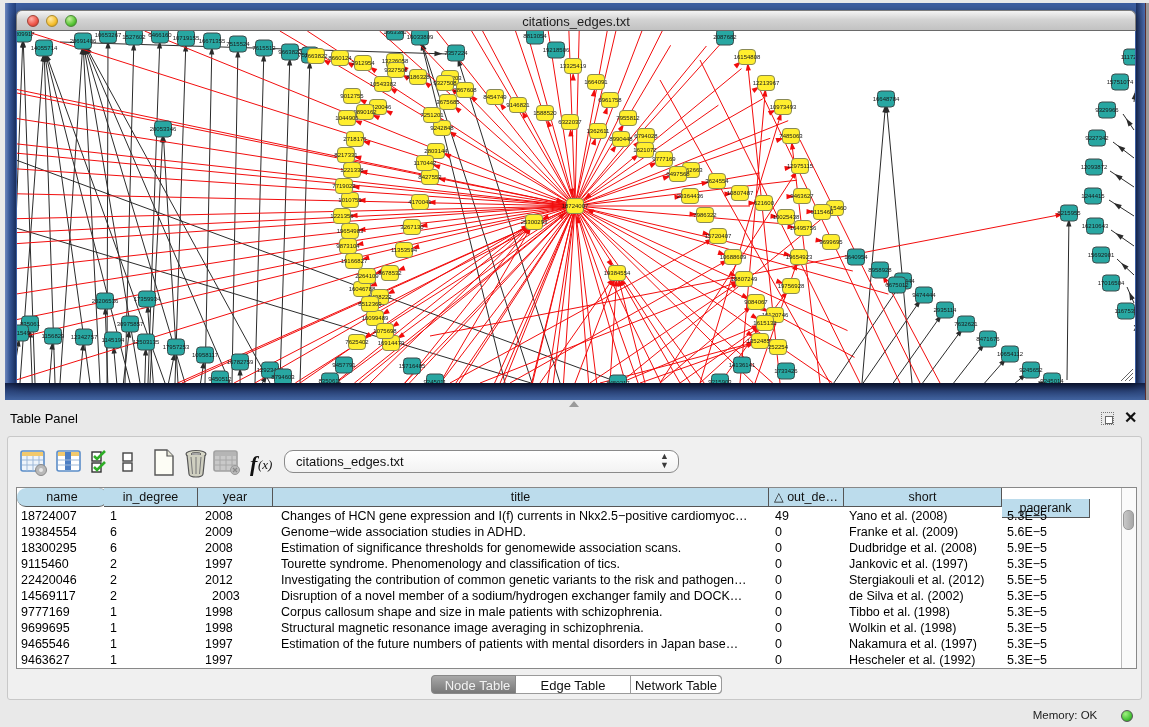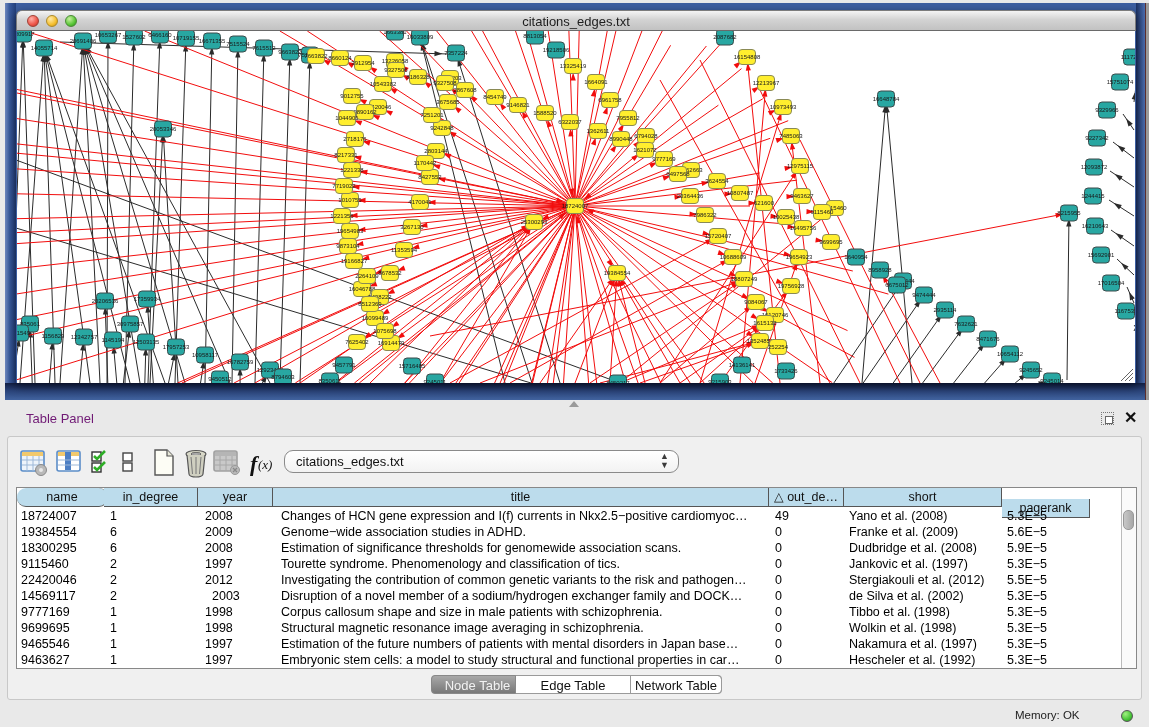--- a/index.html
+++ b/index.html
@@ -6,32 +6,32 @@
 #deskright { position:absolute; left:1136px; top:3px; width:9px; height:397px; background:linear-gradient(90deg,#1d3263,#4a6cad); }
 #deskleft { position:absolute; left:5px; top:3px; width:11px; height:397px; background:linear-gradient(90deg,#6e87bd,#3a5b9d 40%,#24407c); }
 #deskbottom { position:absolute; left:5px; top:383px; width:1140px; height:17px; background:linear-gradient(#121f44,#2a4379 45%,#41639f); }
 #grayright { position:absolute; left:1145px; top:3px; width:4px; height:397px; background:#9a9a9a; border-left:1px solid #5a2d2d; }
 #win { position:absolute; left:16px; top:10px; width:1120px; height:373px; border-radius:6px 6px 0 0; box-shadow:0 3px 10px rgba(0,0,10,0.55); }
 #titlebar { position:absolute; left:16px; top:10px; width:1120px; height:21px; border-radius:6px 6px 0 0; background:linear-gradient(#f4f4f4,#d3d3d3 45%,#c2c2c2); border:1px solid #7c7c7c; border-bottom:1px solid #6a6a6a; }
 .tl { position:absolute; top:15px; width:12px; height:12px; border-radius:50%; }
 #title { position:absolute; top:14px; left:16px; width:1120px; text-align:center; font-size:13px; color:#1e1e1e; }
 #canvas { position:absolute; left:17px; top:31px; width:1118px; height:352px; background:#ffffff; }
 #tpanel { position:absolute; left:0; top:400px; width:1149px; height:327px; background:#e9e9e9; }
-#tptitle { position:absolute; left:26px; top:411px; font-size:13px; color:#701a75; }
+#tptitle { position:absolute; left:10px; top:411px; font-size:13px; color:#000000; }
 #innerpanel { position:absolute; left:7px; top:436px; width:1135px; height:264px; background:#f0f0f0; border:1px solid #c8c8c8; border-radius:3px; }
 #combo { position:absolute; left:284px; top:450px; width:395px; height:23px; background:linear-gradient(#ffffff,#f2f2f2); border:1.5px solid #8a8a8a; border-radius:9px; font-size:13px; color:#111; line-height:21px; padding-left:11px; }
 #tablebox { position:absolute; left:16px; top:487px; width:1121px; height:182px; background:#ffffff; border:1px solid #888; }
 .hcell { position:absolute; top:488px; height:19px; background:#bcdcec; border-right:1px solid #555; border-bottom:1px solid #555; font-size:12.5px; color:#111; text-align:center; line-height:19px; }
 .trow { position:absolute; left:0; width:1121px; height:16px; font-size:12.5px; color:#000; }
 .trow span { position:absolute; top:1px; white-space:nowrap; }
 #vscroll { position:absolute; left:1121px; top:488px; width:15px; height:180px; background:#fafafa; border-left:1px solid #bbb; }
 #vthumb { position:absolute; left:1123px; top:510px; width:11px; height:20px; background:linear-gradient(90deg,#c8c8c8,#a8a8a8); border-radius:5px; border:1px solid #999; }
 #tabs { position:absolute; left:431px; top:675px; width:291px; height:19px; border:1px solid #9a9a9a; border-radius:4px; background:#fff; }
 .tab { position:absolute; top:675px; height:19px; font-size:13px; text-align:center; line-height:19px; }
-#memory { position:absolute; left:1015px; top:709px; width:100px; font-size:11.5px; color:#222; text-align:left; }
+#memory { position:absolute; left:1015px; top:709px; width:100px; font-size:11.5px; color:#222; text-align:center; }
 #memdot { position:absolute; left:1121px; top:710px; width:12px; height:12px; border-radius:50%; background:radial-gradient(circle at 35% 30%, #a0f080, #46c436 60%, #2a8a22); border:1px solid #555; }
 #splitter { position:absolute; left:569px; top:401px; width:0; height:0; border-left:5px solid transparent; border-right:5px solid transparent; border-bottom:6px solid #9a9a9a; }
 #floatico { position:absolute; left:1101px; top:412px; width:13px; height:13px; border:1px dotted #777; }
 #floatico div { position:absolute; left:3px; top:3px; width:8px; height:8px; border:1.5px solid #666; background:#fff; }
 #closeico { position:absolute; left:1124px; top:408px; font-size:16px; font-weight:bold; color:#111; }
 </style></head>
 <body>
 <div id="desktop"></div>
 <div id="deskleft"></div>
 <div id="deskright"></div>
@@ -849,21 +849,20 @@
     <span style="left:205px">1997</span>
 <span style="left:281px">Estimation of the future numbers of patients with mental disorders in Japan base…</span>
     <span style="left:775px">0</span>
     <span style="left:849px">Nakamura et al. (1997)</span>
 <span style="left:1007px">5.3E−5</span>
   </div>
 <div class="trow" style="top:652px">
 <span style="left:21px">9463627</span>
     <span style="left:110px">1</span>
     <span style="left:205px">1997</span>
-<span style="left:281px">Embryonic stem cells: a model to study structural and functional properties in car…</span>
     <span style="left:775px">0</span>
     <span style="left:849px">Hescheler et al. (1992)</span>
 <span style="left:1007px">5.3E−5</span>
   </div>
 <div id="vscroll"></div>
 <div id="vthumb"></div>
 <div id="tabs"></div>
 <div class="tab" style="left:431px;width:85px;background:linear-gradient(#a8a8a8,#787878);color:#f2f2f2;border-radius:4px 0 0 4px;border:1px solid #888;padding-left:8px;">Node Table</div>
 <div class="tab" style="left:516px;width:114px;color:#111;border-top:1px solid #9a9a9a;border-bottom:1px solid #9a9a9a;">Edge Table</div>
 <div class="tab" style="left:630px;width:92px;color:#111;border:1px solid #9a9a9a;border-radius:0 4px 4px 0;">Network Table</div>

